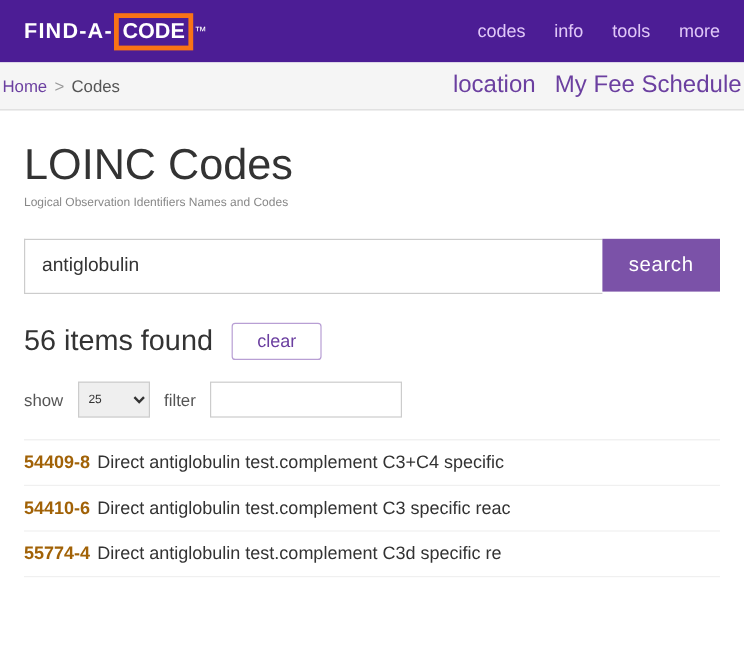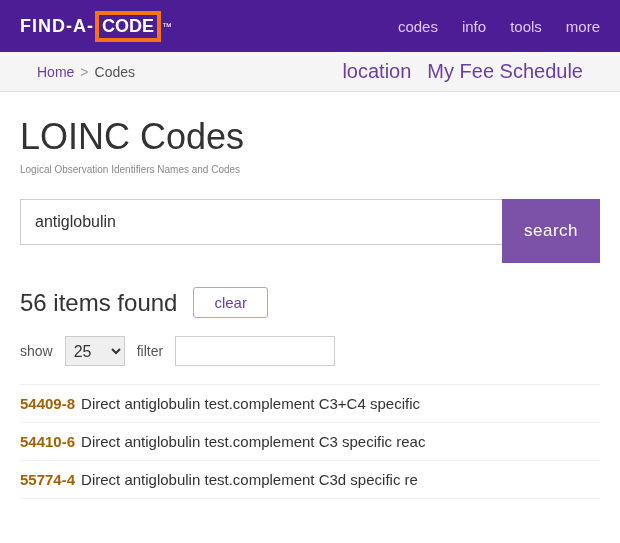--- a/index.html
+++ b/index.html
@@ -41,21 +41,21 @@
       color: #e0c8f8;
       font-size: 15px;
       cursor: pointer;
       text-decoration: none;
     }
 
     
     .breadcrumb-bar {
       background: #f5f5f5;
       border-bottom: 1px solid #ddd;
-      padding: 8px 37px;
+      padding: 8px 2px;
       display: flex;
       align-items: center;
       justify-content: space-between;
     }
     .breadcrumb {
       display: flex;
       align-items: center;
       gap: 6px;
       font-size: 14px;
       color: #555;
@@ -102,21 +102,21 @@
       border-right: none;
       padding: 0 14px;
       font-size: 16px;
       color: #333;
       outline: none;
     }
     .search-button {
       background: #7b52a8;
       color: #fff;
       border: none;
-      height: 64px;
+      height: 44px;
       padding: 0 22px;
       font-size: 17px;
       cursor: pointer;
       letter-spacing: 0.5px;
     }
 
     
     .results-row {
       display: flex;
       align-items: center;
@@ -144,21 +144,21 @@
       align-items: center;
       gap: 12px;
       margin-bottom: 18px;
       font-size: 14px;
       color: #555;
     }
     .show-select {
       height: 30px;
       border: 1px solid #ccc;
       padding: 0 4px;
-      font-size: 16px;
+      font-size: 10px;
       color: #333;
       width: 60px;
     }
     .filter-input {
       height: 30px;
       border: 1px solid #ccc;
       padding: 0 8px;
       font-size: 14px;
       color: #333;
       width: 160px;

